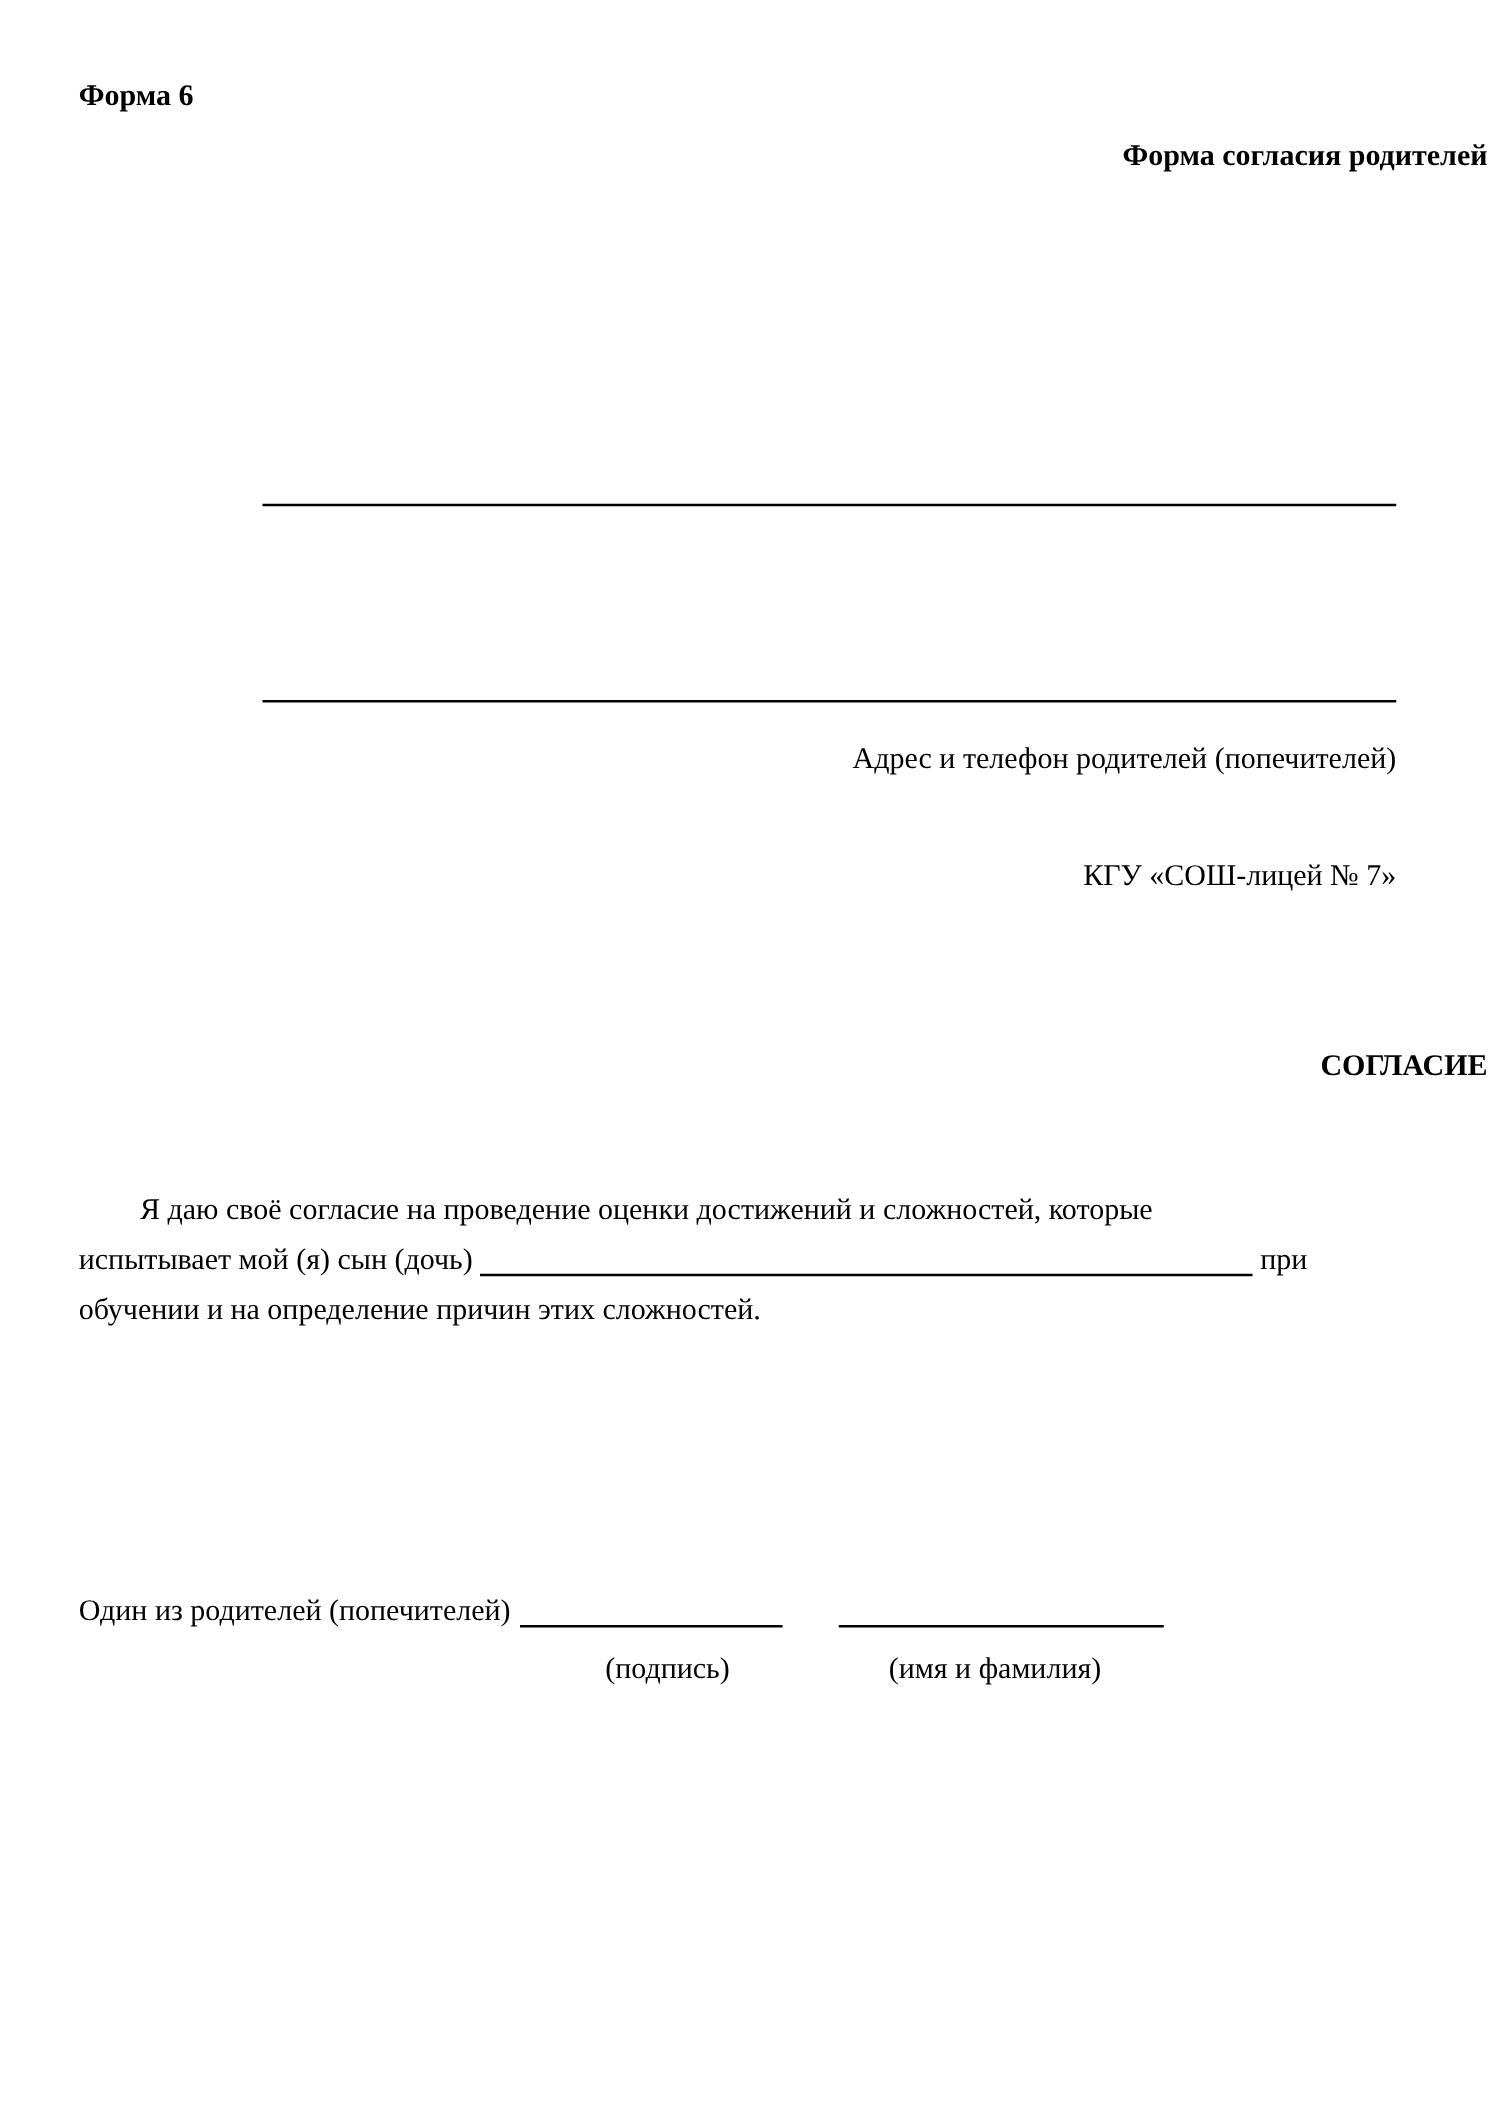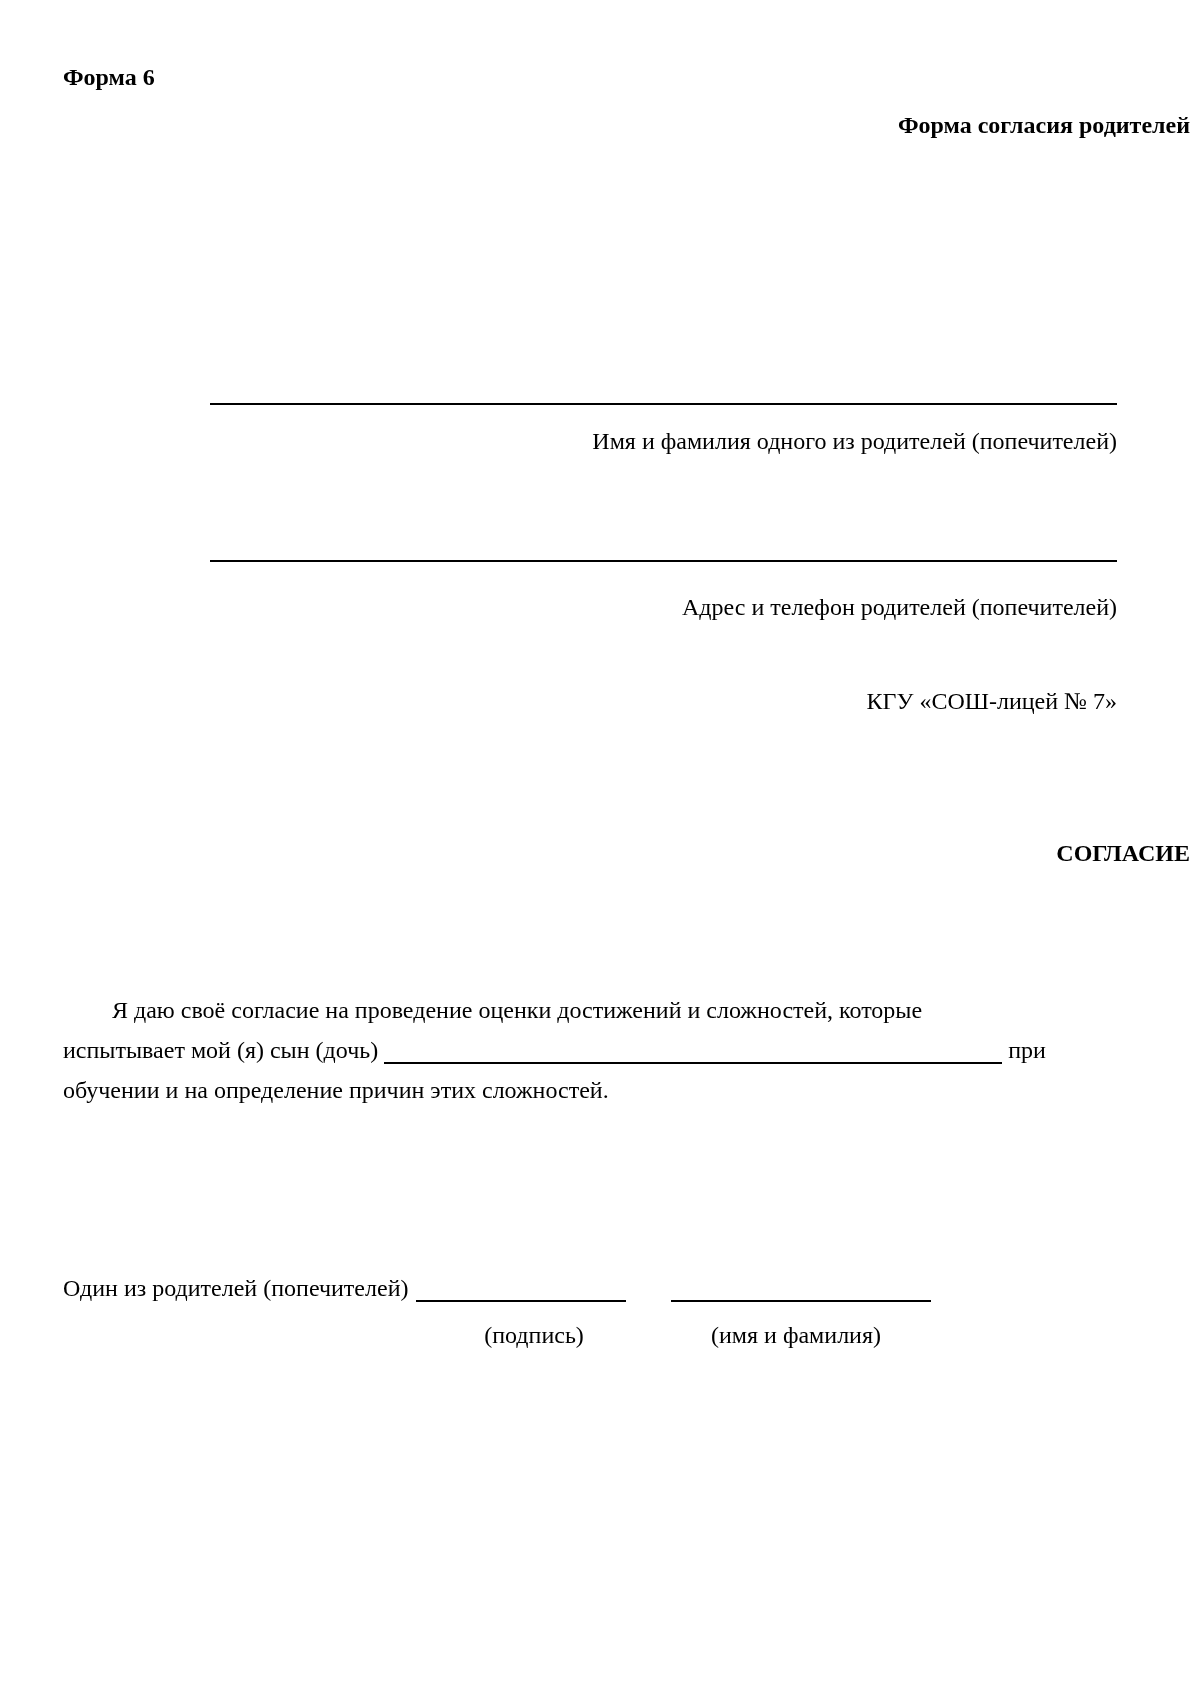--- a/index.html
+++ b/index.html
@@ -45,21 +45,21 @@
   }
   .rule-1 { top: 403px; }
   .rule-2 { top: 560px; }
   .label-1 { top: 428px; }
   .label-2 { top: 594px; margin-left: 12px; }
   .school-line { top: 688px; text-align: right; }
   .consent-heading { top: 840px; }
   .consent-paragraph {
     position: absolute;
     left: 63px;
-    top: 990px;
+    top: 948px;
     width: 1100px;
     line-height: 40px;
   }
   .consent-paragraph .line { white-space: nowrap; }
   .indent { padding-left: 49px; }
   .blank {
     display: inline-block;
     border-bottom: 2px solid #000000;
     height: 28px;
     vertical-align: -6px;
@@ -91,21 +91,20 @@
 <body>
 
 <div class="page">
 
   <div class="form-number bold">Форма 6</div>
 
   <div class="centered doc-title bold">Форма согласия родителей</div>
 
   <div class="rule rule-1"></div>
 
-  <div class="right-aligned label-1">Имя и фамилия одного из родителей (попечителей)</div>
 
   <div class="rule rule-2"></div>
 
   <div class="right-aligned label-2">Адрес и телефон родителей (попечителей)</div>
 
   <div class="right-aligned school-line">КГУ «СОШ-лицей № 7»</div>
 
   <div class="centered consent-heading bold">СОГЛАСИЕ</div>
 
   <div class="consent-paragraph">

